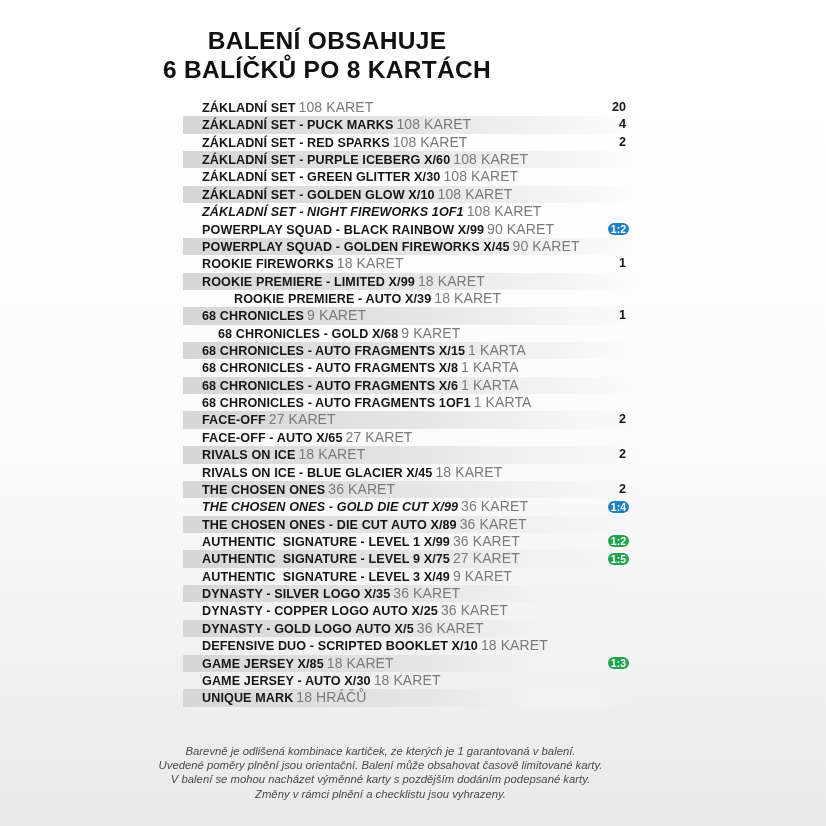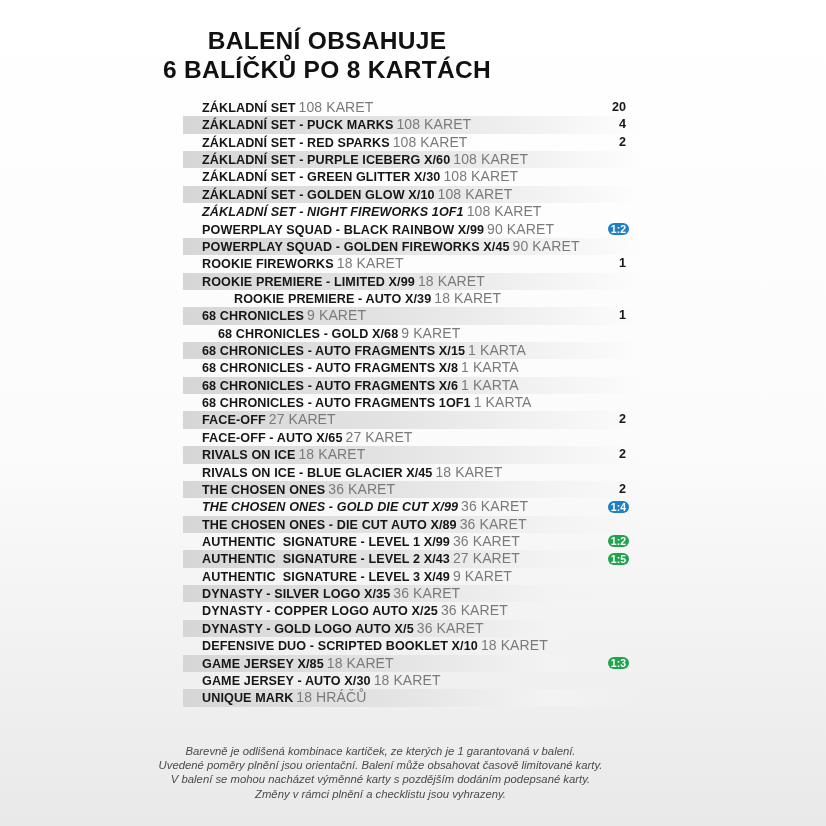--- a/index.html
+++ b/index.html
@@ -143,21 +143,21 @@
       <span class="badge blue" style="background: rgb(31, 127, 196);">1:4</span>
     </div>
     <div class="row shaded">
       <span class="name"><span style="white-space: pre;">THE CHOSEN ONES - DIE CUT AUTO X/89</span><span class="count">36 KARET</span></span>
     </div>
     <div class="row">
       <span class="name"><span style="white-space: pre;">AUTHENTIC  SIGNATURE - LEVEL 1 X/99</span><span class="count">36 KARET</span></span>
       <span class="badge green" style="background: rgb(30, 164, 76);">1:2</span>
     </div>
     <div class="row shaded">
-      <span class="name"><span style="white-space: pre;">AUTHENTIC  SIGNATURE - LEVEL 2 X/43</span><span class="count">27 KARET</span></span>
+      <span class="name"><span style="white-space: pre;">AUTHENTIC  SIGNATURE - LEVEL 9 X/75</span><span class="count">27 KARET</span></span>
       <span class="badge green" style="background: rgb(30, 164, 76);">1:5</span>
     </div>
     <div class="row">
       <span class="name"><span style="white-space: pre;">AUTHENTIC  SIGNATURE - LEVEL 3 X/49</span><span class="count">9 KARET</span></span>
     </div>
     <div class="row shaded">
       <span class="name"><span style="white-space: pre;">DYNASTY - SILVER LOGO X/35</span><span class="count">36 KARET</span></span>
     </div>
     <div class="row">
       <span class="name"><span style="white-space: pre;">DYNASTY - COPPER LOGO AUTO X/25</span><span class="count">36 KARET</span></span>

